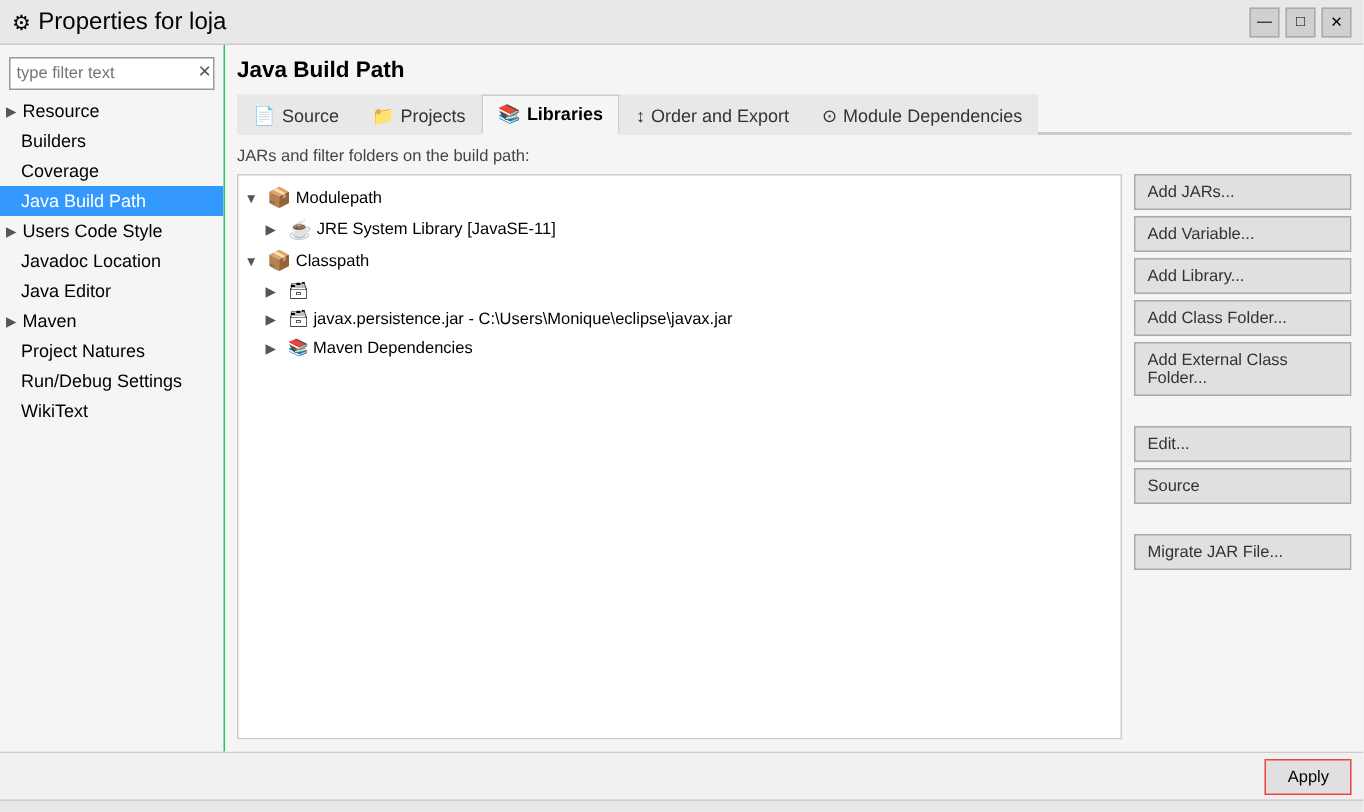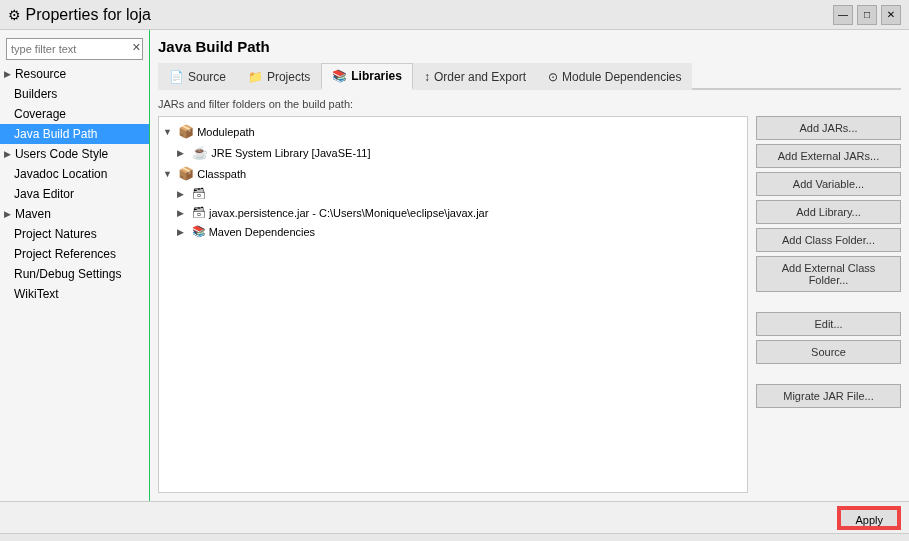--- a/index.html
+++ b/index.html
@@ -155,40 +155,40 @@
       display: flex;
       flex-direction: column;
       gap: 4px;
     }
     .action-btn {
       padding: 5px 8px;
       background: #e0e0e0;
       border: 1px solid #aaa;
       cursor: pointer;
       font-size: 11px;
-      text-align: center;
+      text-align: left;
       color: #333;
     }
     .action-btn:disabled { color: #999; cursor: default; }
 
     
     .bottom-bar {
       height: 40px;
       background: #e8e8e8;
       border-top: 1px solid #ccc;
       display: flex;
       align-items: center;
       justify-content: space-between;
       padding: 0 10px;
     }
 
     .dialog-btn {
       padding: 4px 14px;
       background: #e0e0e0;
-      border: 4px solid #ef4444;
+      border: 1px solid #ef4444;
       cursor: pointer;
       font-size: 11px;
       height: 24px;
     }
   </style>
 </head>
 <body>
 
 <div class="title-bar">
   <span style="margin-right:5px; font-size:14px;">⚙</span>
@@ -232,23 +232,20 @@
       <span>Java Editor</span>
     </div>
     <div class="sidebar-item has-arrow">
       <span class="sidebar-arrow">▶</span>
       <span>Maven</span>
     </div>
     <div class="sidebar-item">
       <span>Project Natures</span>
     </div>
     <div class="sidebar-item">
-      <span>Project References</span>
-    </div>
-    <div class="sidebar-item">
       <span>Run/Debug Settings</span>
     </div>
     <div class="sidebar-item">
       <span>WikiText</span>
     </div>
   </div>
 
   <div class="content-area">
     <div class="content-title">Java Build Path</div>
 
@@ -312,21 +309,20 @@
 
         <div class="tree-item tree-indent-1">
           <span class="tree-expand">▶</span>
           <span style="font-size:11px;">📚</span>
           <span class="tree-label">Maven Dependencies</span>
         </div>
       </div>
 
       <div class="button-panel">
         <button class="action-btn">Add JARs...</button>
-        <button class="action-btn">Add External JARs...</button>
         <button class="action-btn">Add Variable...</button>
         <button class="action-btn">Add Library...</button>
         <button class="action-btn">Add Class Folder...</button>
         <button class="action-btn">Add External Class Folder...</button>
         <div style="height: 12px;"></div>
         <button class="action-btn">Edit...</button>
         <button class="action-btn">Source</button>
         <div style="height: 12px;"></div>
         <button class="action-btn">Migrate JAR File...</button>
       </div>

